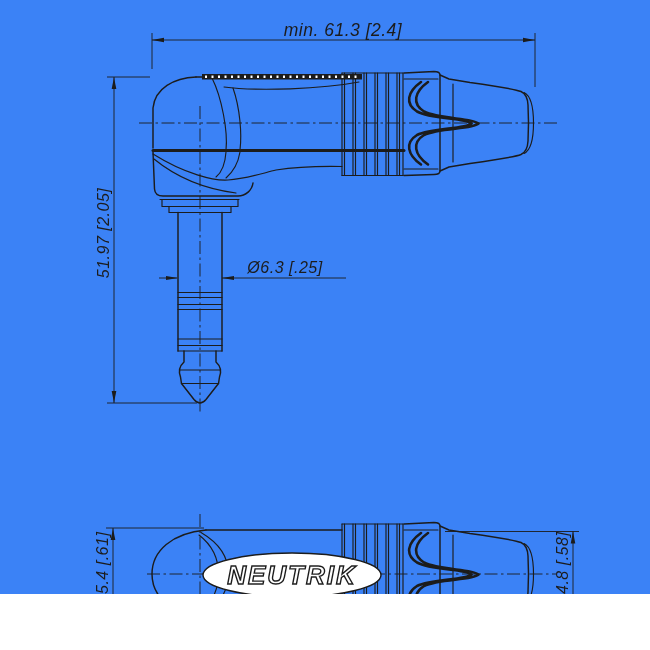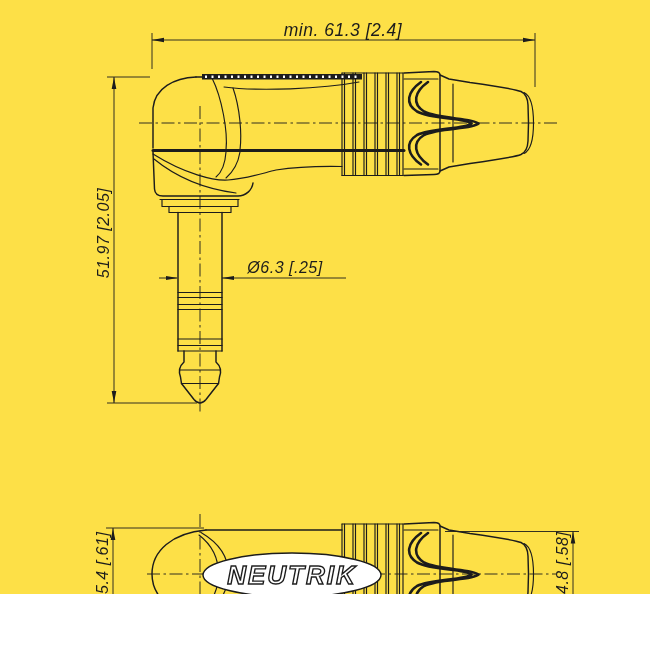--- a/index.html
+++ b/index.html
@@ -1,16 +1,16 @@
 <!DOCTYPE html>
 <html><head>
 <meta charset="utf-8">
 <style>
   html,body{margin:0;padding:0;background:#ffffff;}
-  .stage{position:relative;width:650px;height:594px;background:#fde047;overflow:hidden;
+  .stage{position:relative;width:650px;height:594px;background:#3b82f6;overflow:hidden;
          font-family:"Liberation Sans",sans-serif;}
   svg{display:block;}
   .ln{fill:none;stroke:#1c1c1c;stroke-width:1.15;stroke-linejoin:round;stroke-linecap:round;}
   .med{stroke-width:1.45;}
   .thick{stroke-width:3;}
   .wave{stroke-width:2.6;}
   .cl{stroke:#1c1c1c;stroke-width:0.9;stroke-dasharray:13 3.5 2.5 3.5;fill:none;}
   .ext{stroke:#1c1c1c;stroke-width:0.9;fill:none;}
   .dim{stroke:#1c1c1c;stroke-width:0.9;fill:none;}
   .arr{fill:#1c1c1c;stroke:none;}

